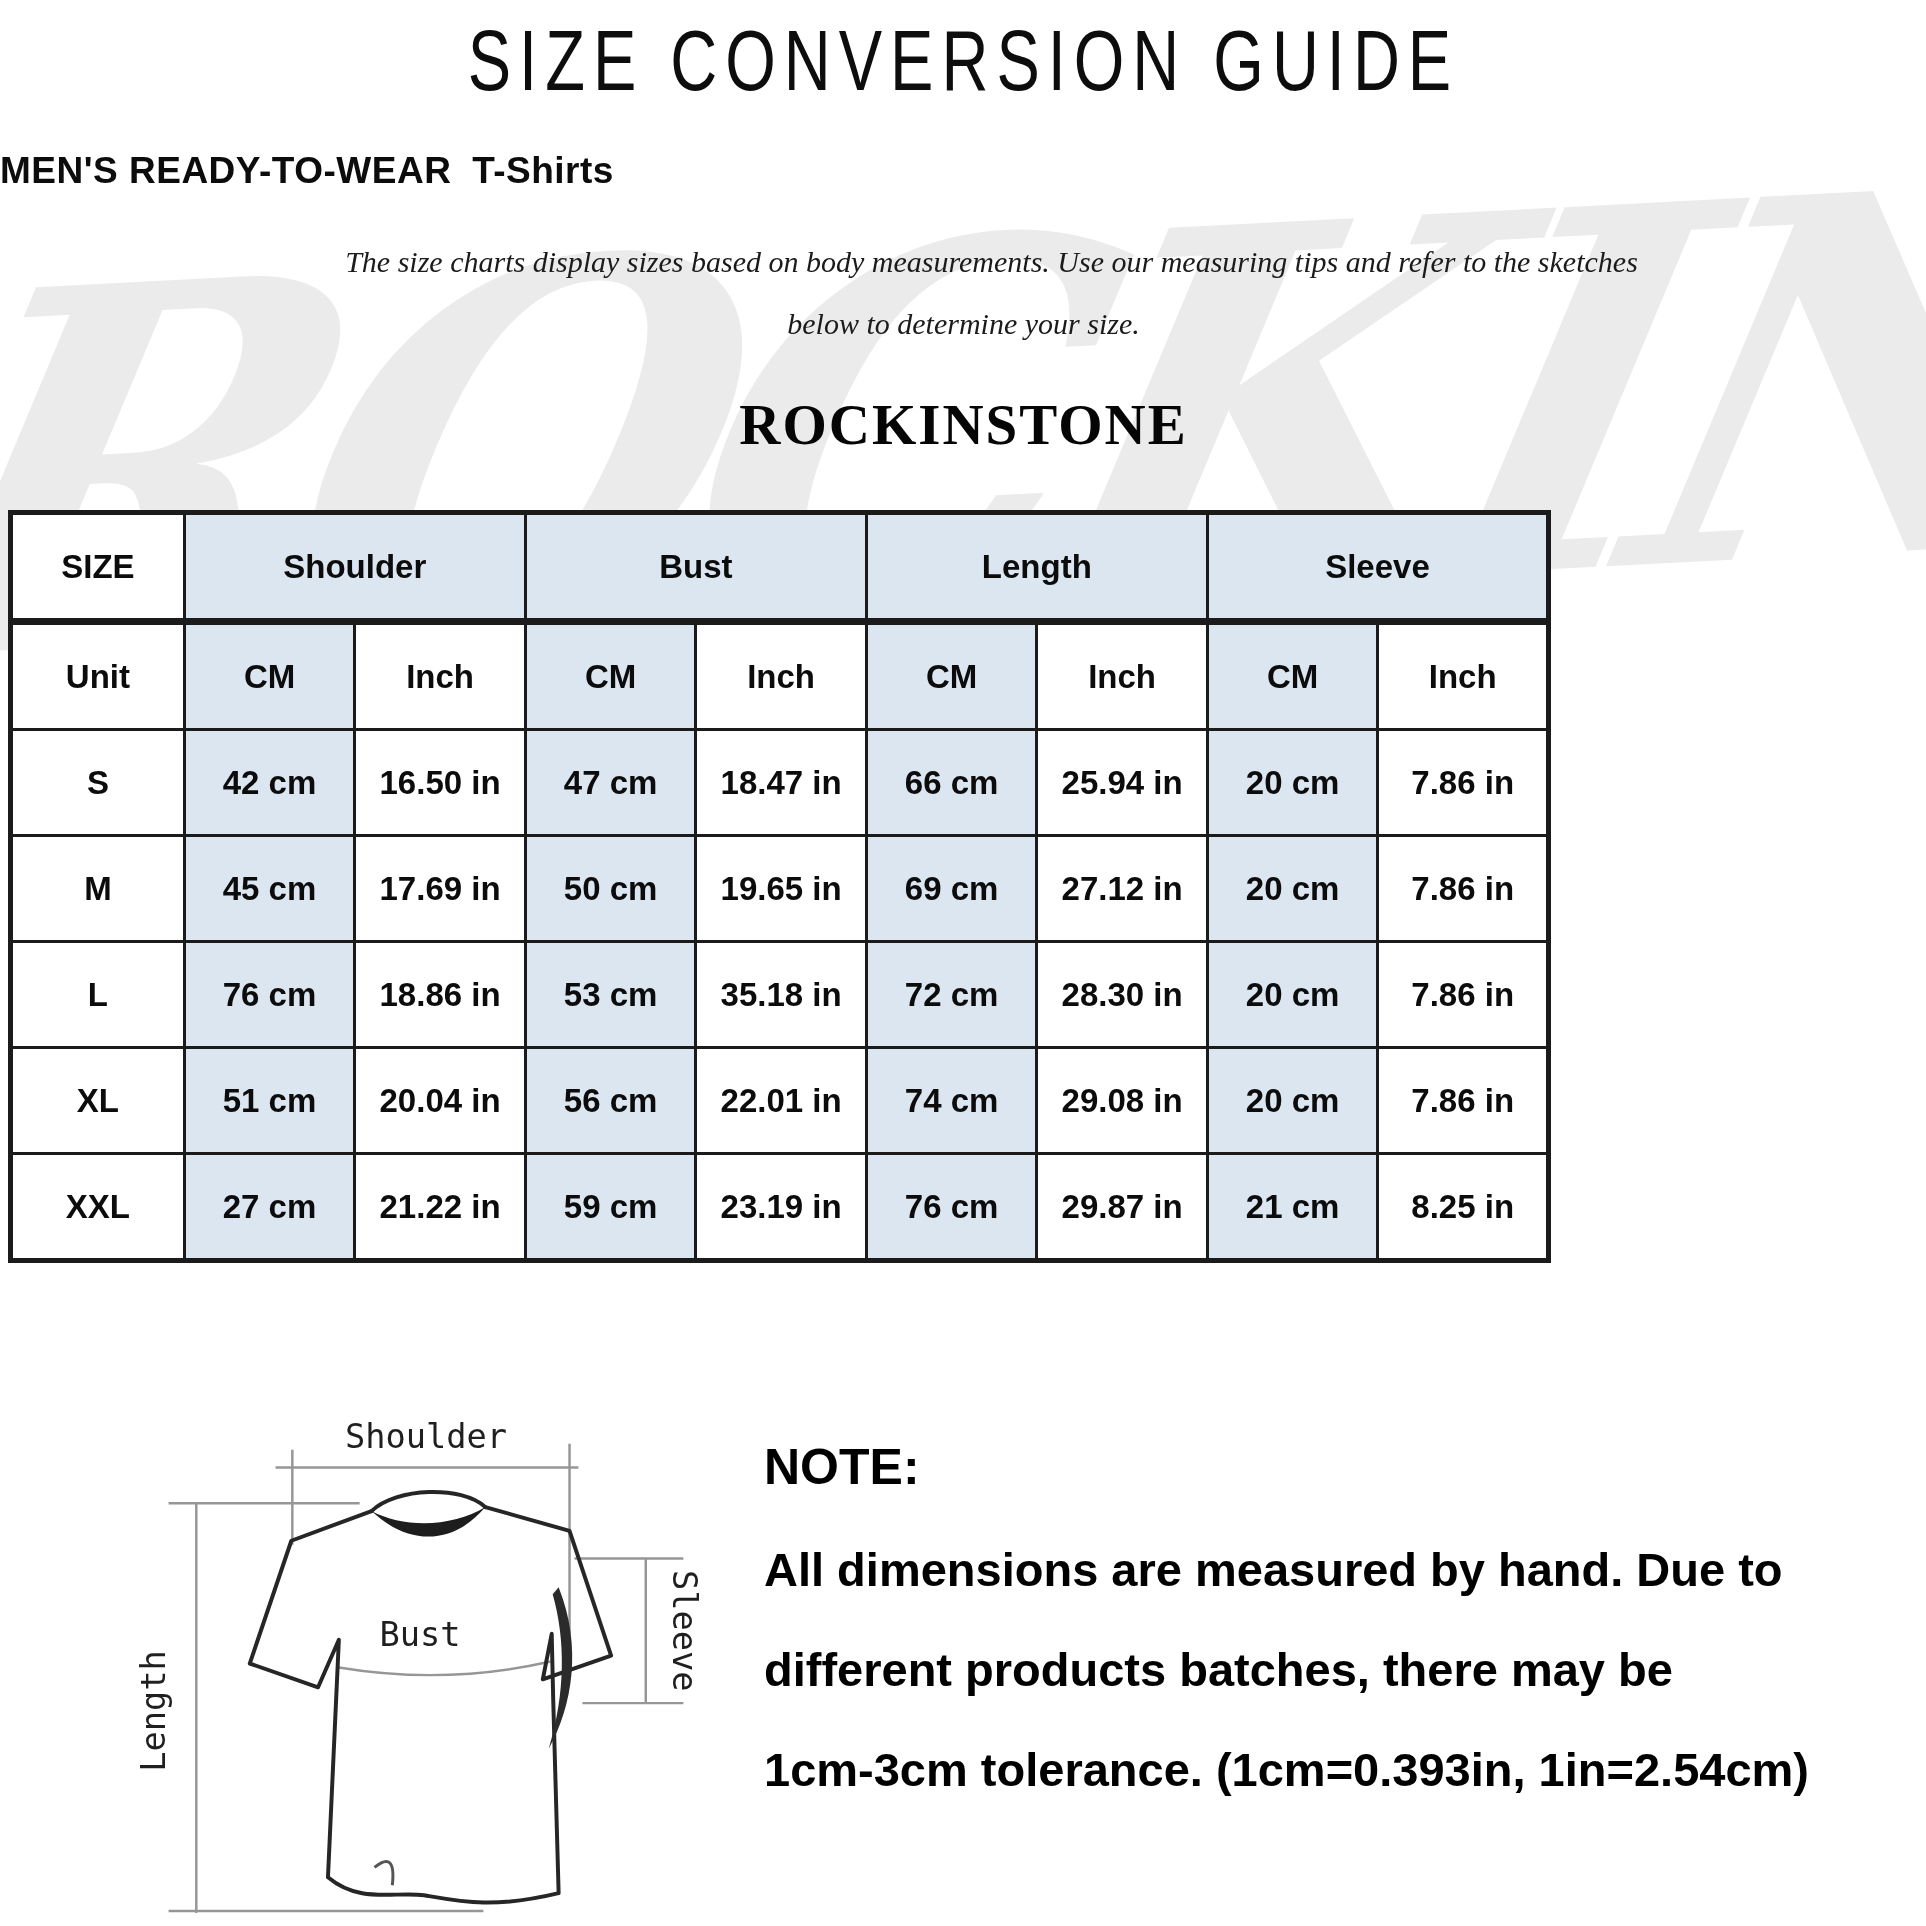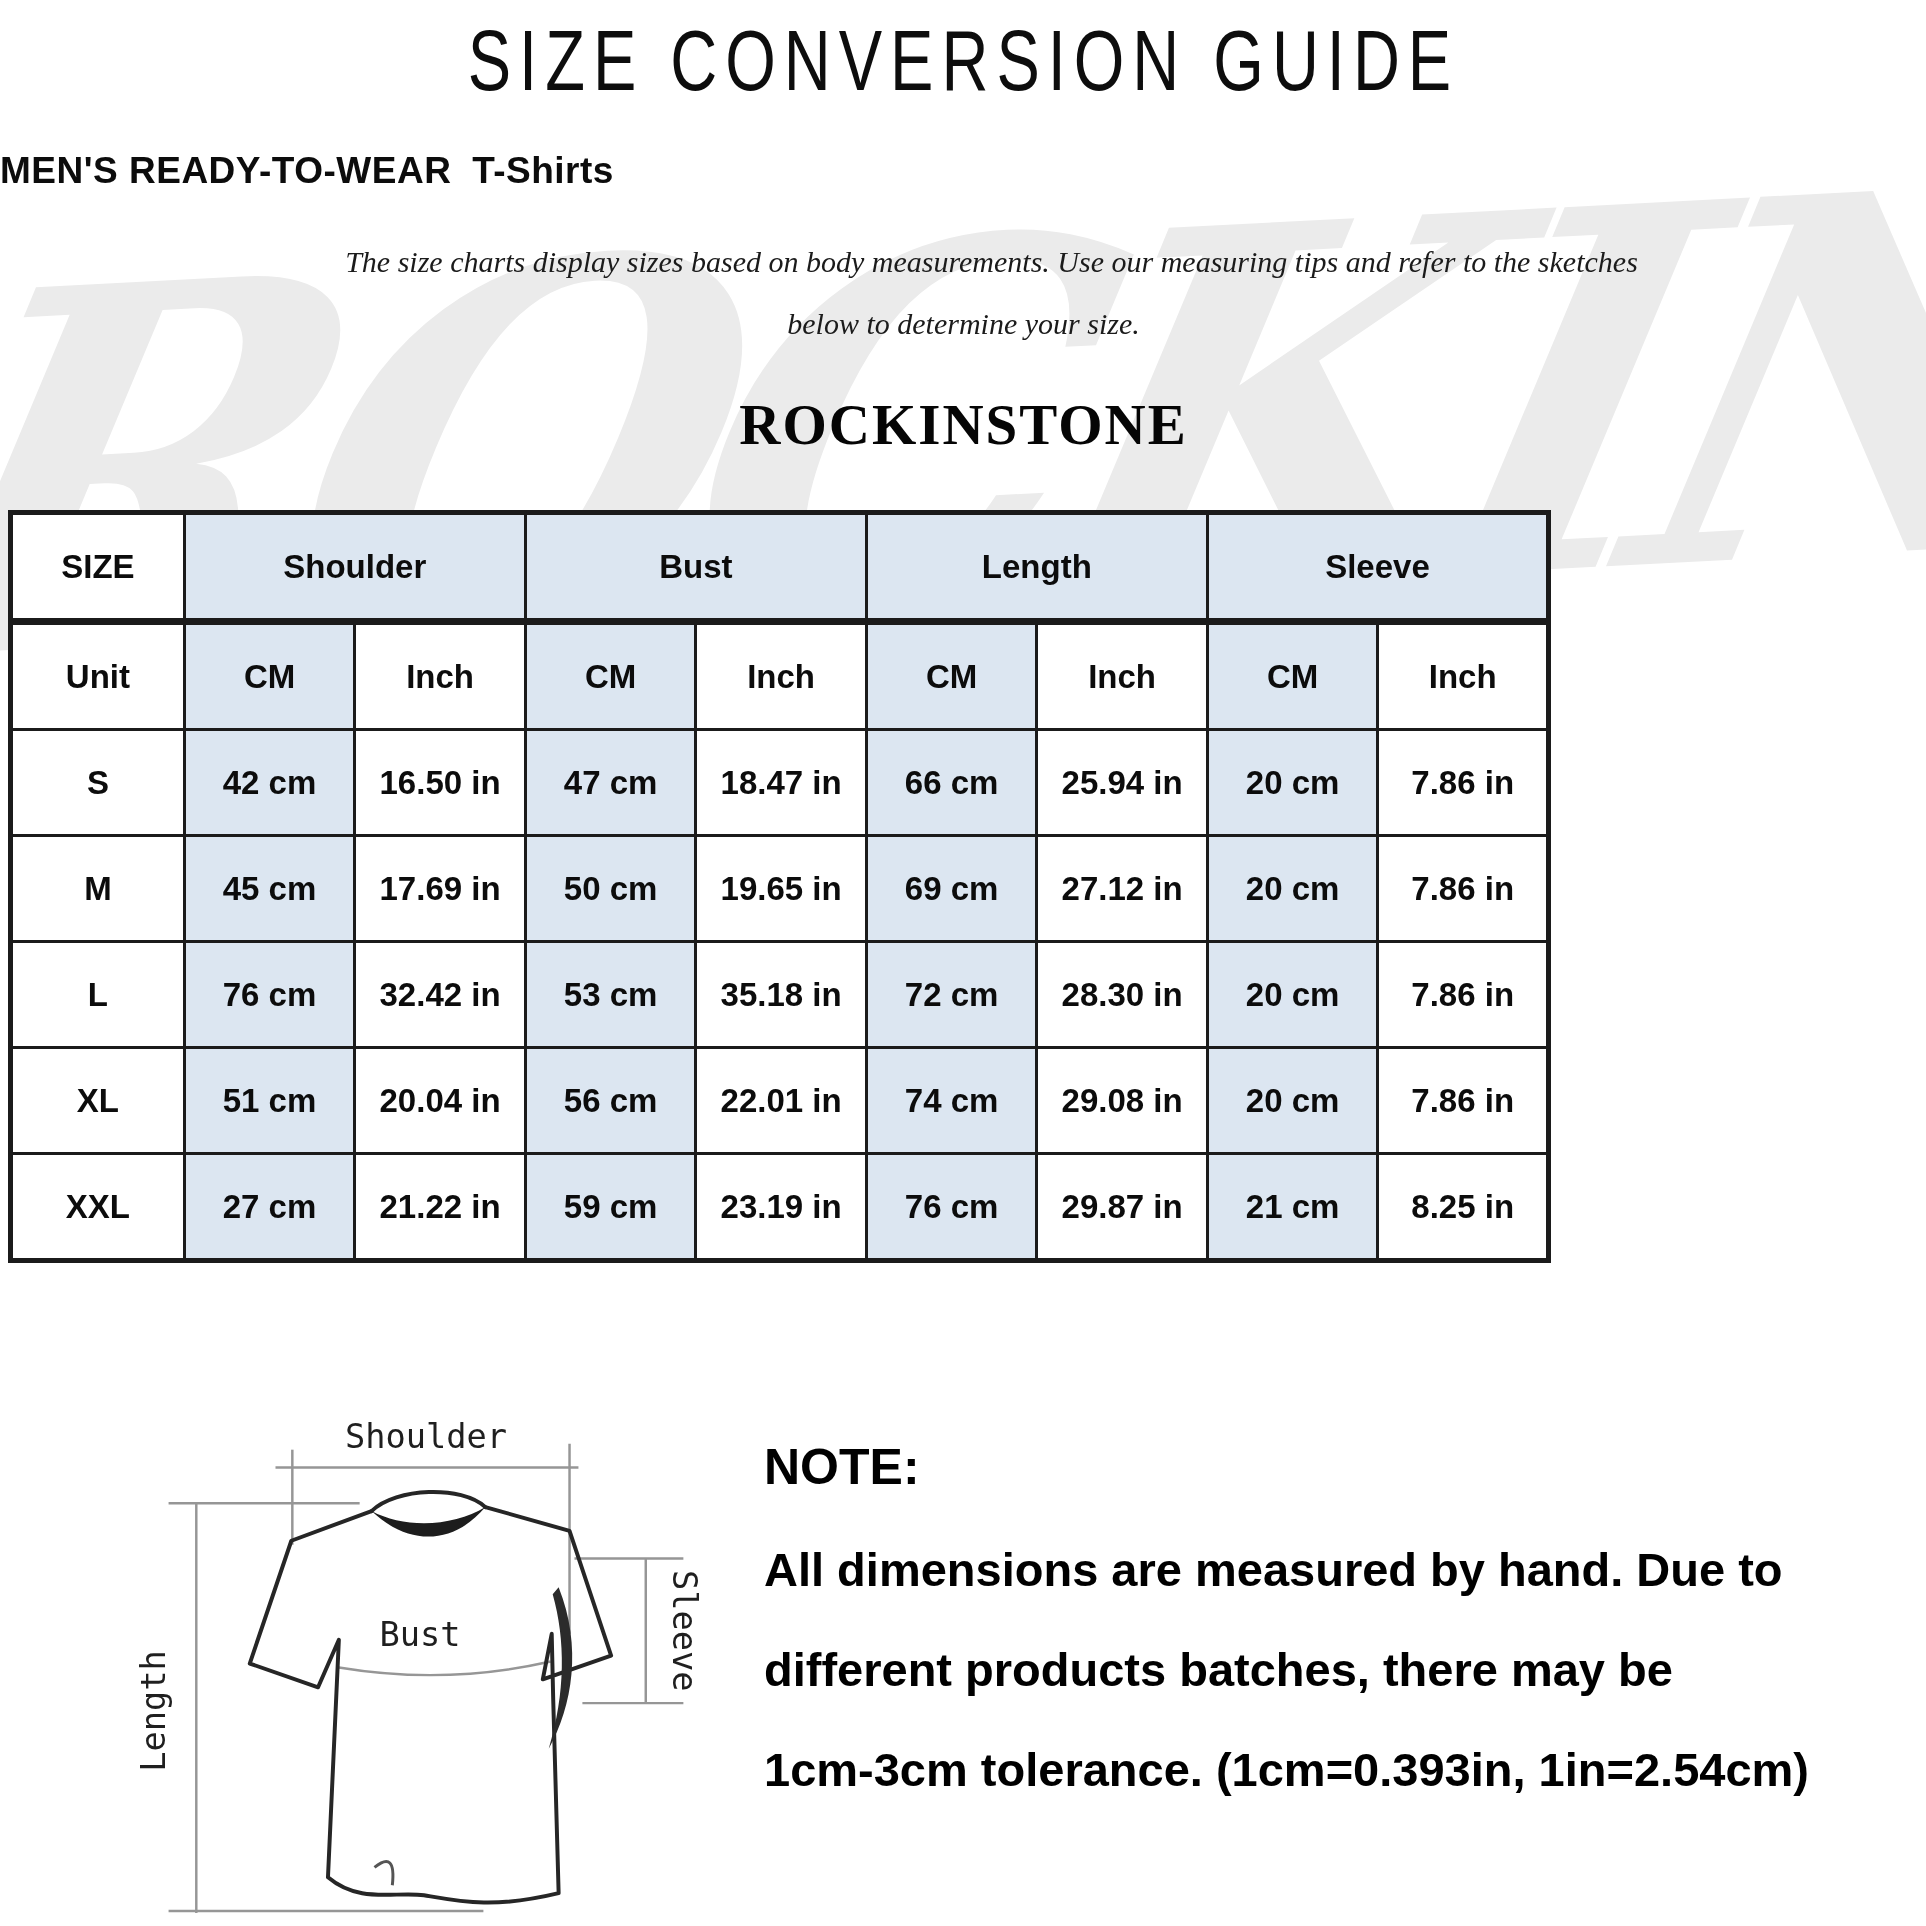--- a/index.html
+++ b/index.html
@@ -118,21 +118,21 @@
           <td class="shade">50 cm</td>
           <td>19.65 in</td>
           <td class="shade">69 cm</td>
           <td>27.12 in</td>
           <td class="shade">20 cm</td>
           <td>7.86 in</td>
         </tr>
         <tr>
           <th>L</th>
           <td class="shade">76 cm</td>
-          <td>32.42 in</td>
+          <td>18.86 in</td>
           <td class="shade">53 cm</td>
           <td>35.18 in</td>
           <td class="shade">72 cm</td>
           <td>28.30 in</td>
           <td class="shade">20 cm</td>
           <td>7.86 in</td>
         </tr>
         <tr>
           <th>XL</th>
           <td class="shade">51 cm</td>

